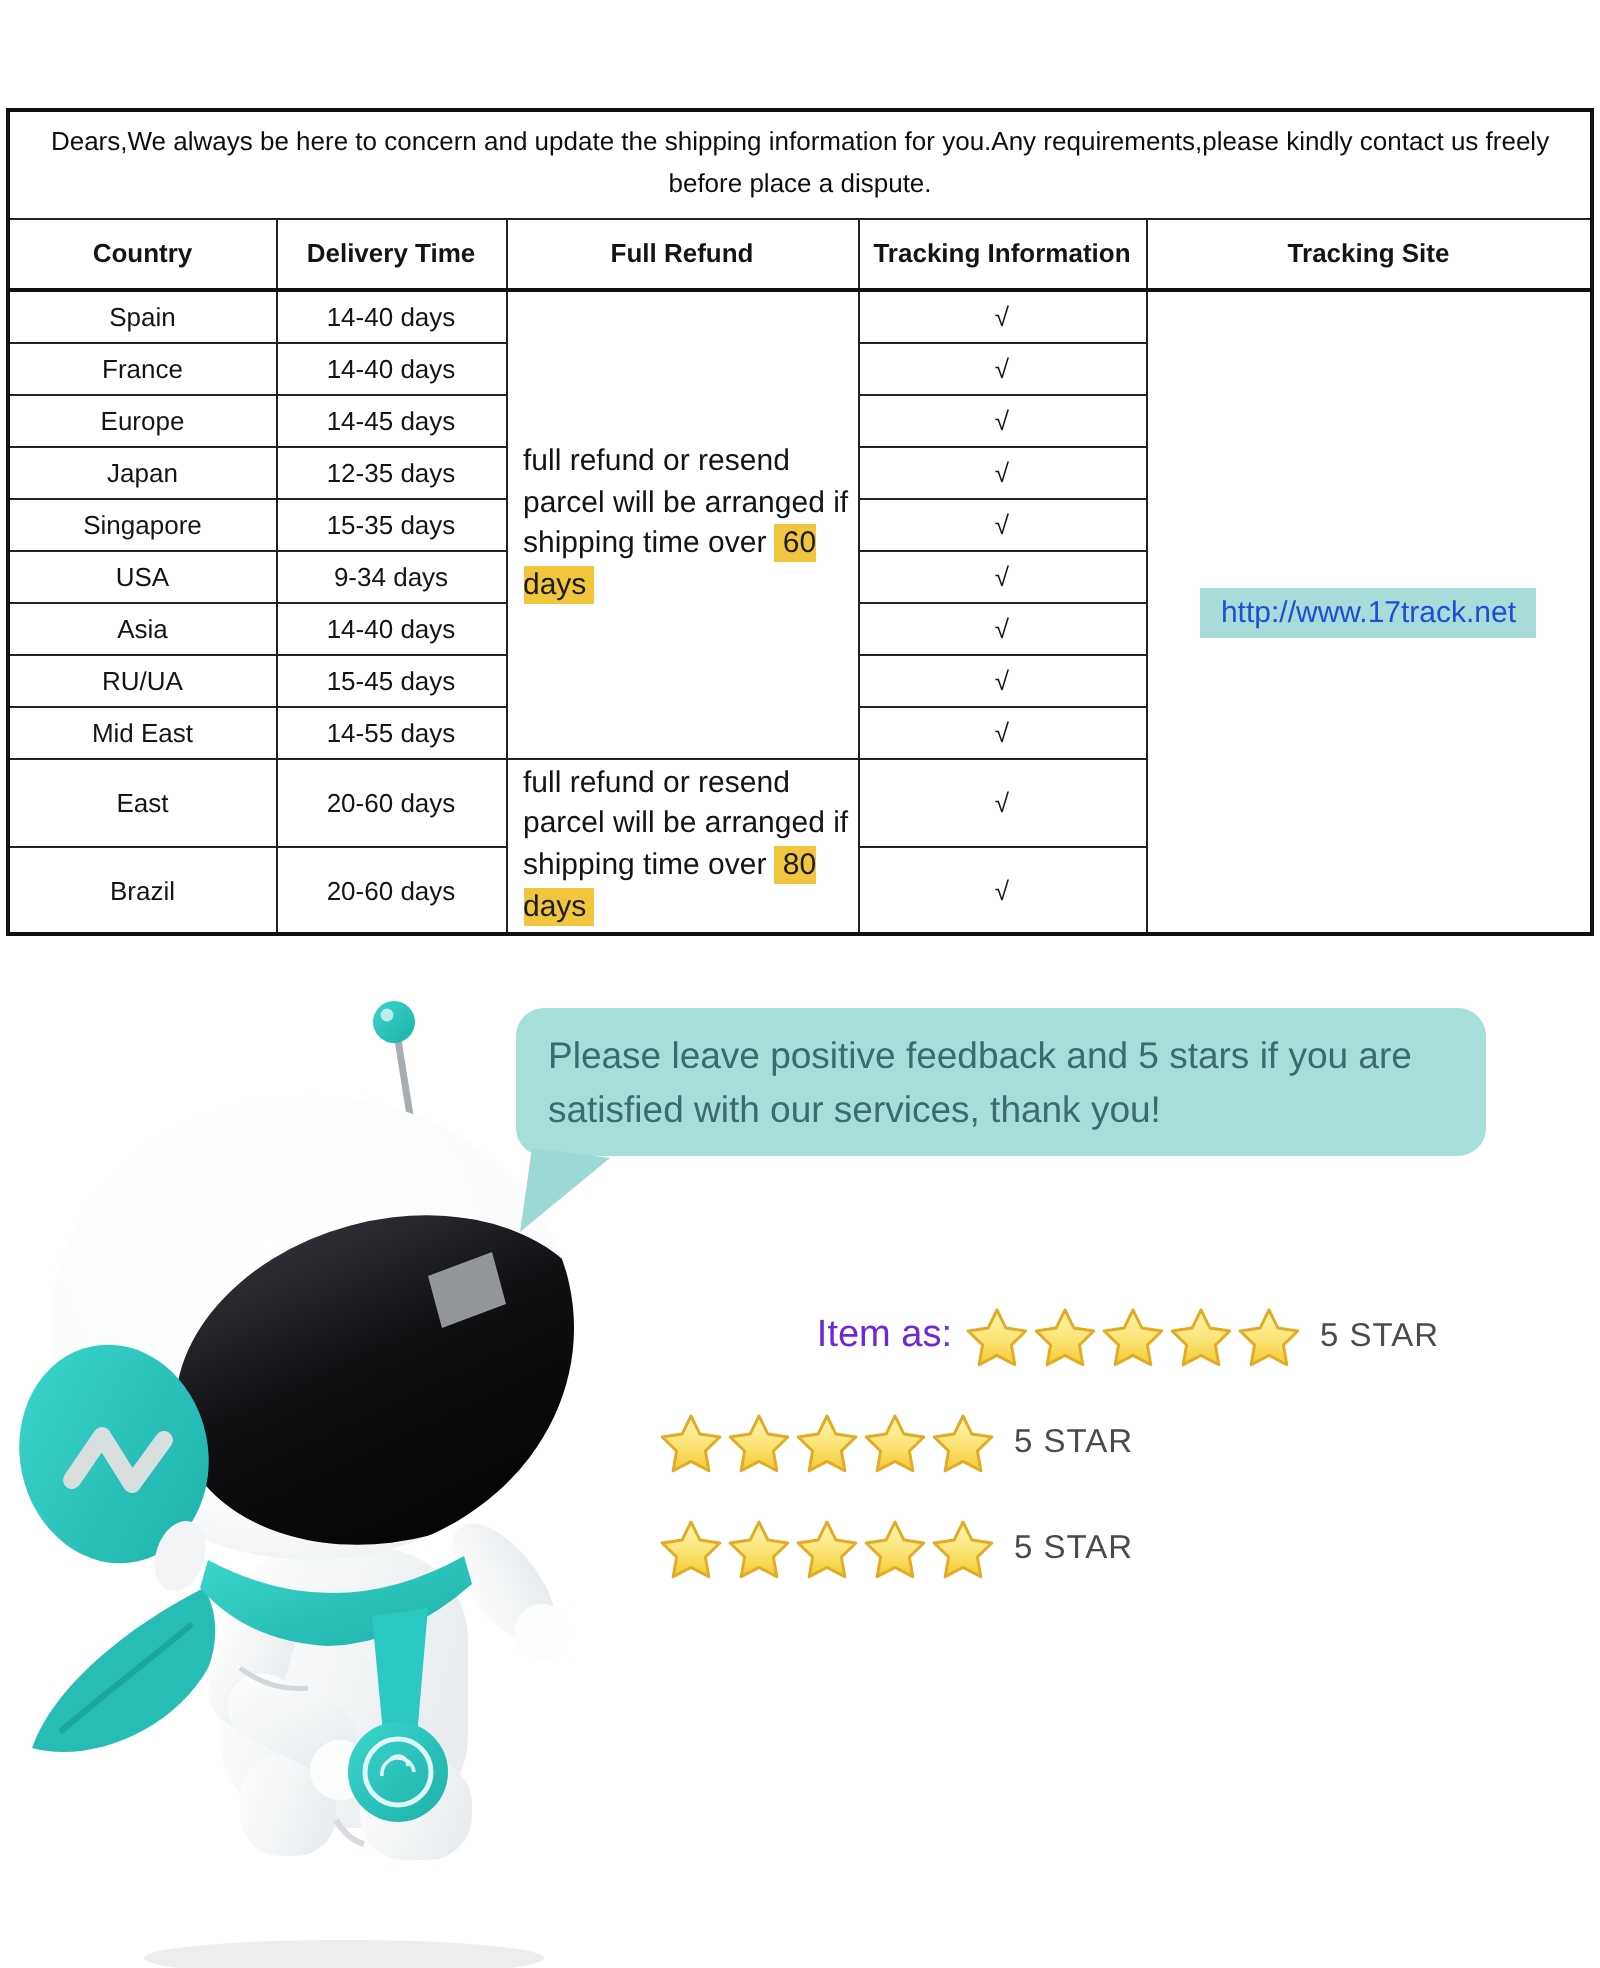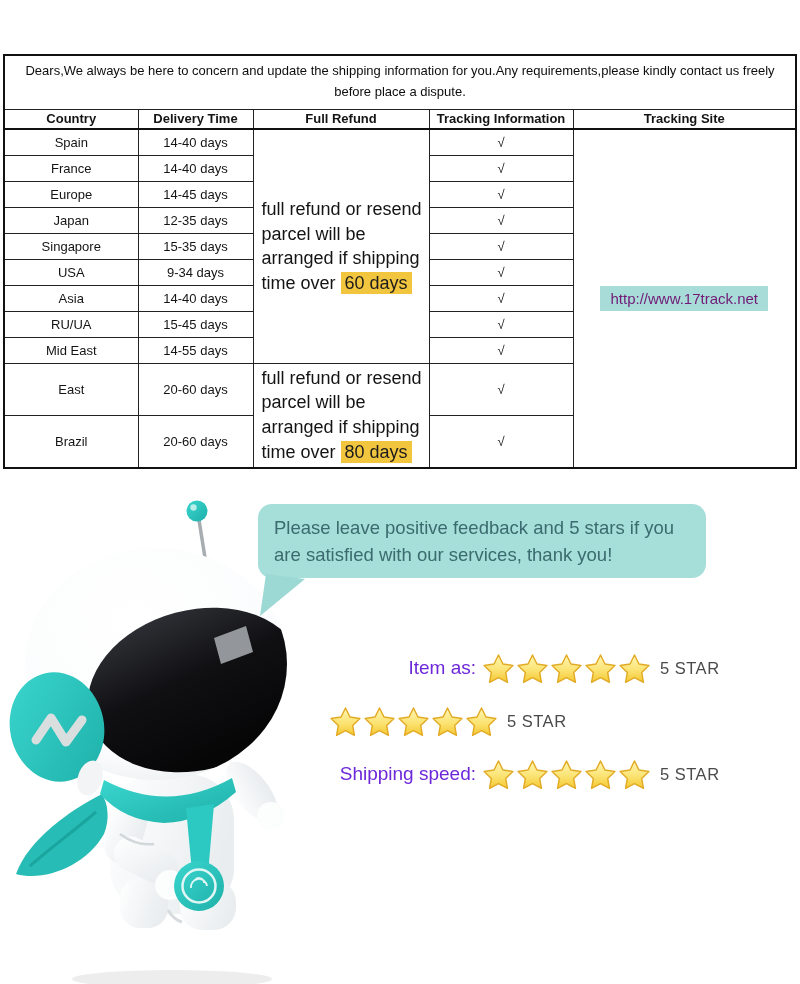--- a/index.html
+++ b/index.html
@@ -25,45 +25,45 @@
   table.shipping col.c2{width:115px}
   table.shipping col.c3{width:176px}
   table.shipping col.c4{width:144px}
   table.shipping col.c5{width:223px}
   td.notice{
     border-bottom:2px solid #111;
     font-size:14px;line-height:1.6;padding:5px 10px 6px 10px;color:#0d0d0d;
   }
   table.shipping th{
     border:1px solid #222;border-bottom:2px solid #111;
-    height:20px;font-size:13px;font-weight:bold;text-align:center;
+    height:36px;font-size:13px;font-weight:bold;text-align:center;
     white-space:nowrap;overflow:hidden;
   }
   table.shipping td{
     border:1px solid #222;height:26px;font-size:13px;text-align:center;
     vertical-align:middle;
   }
   table.shipping td.refund{
-    text-align:left;padding:2px 4px 2px 8px;font-size:18px;line-height:1.38;
+    text-align:left;padding:2px 4px 2px 8px;font-size:15px;line-height:1.38;
   }
   .hl{background:var(--hl-yellow);padding:1px 4px;color:#1c1c1c;}
   .site{
-    display:inline-block;background:var(--site-bg);color:#701a75;
+    display:inline-block;background:var(--site-bg);color:#1d4ed8;
     font-size:15px;padding:4px 10px;cursor:pointer;
   }
 
   
   .bottom{position:absolute;left:0;top:470px;width:800px;height:514px;}
   .robot{position:absolute;left:0;top:0;width:300px;height:510px;}
 
   .bubble{
     position:absolute;background:var(--bubble-bg);color:var(--bubble-text);
     border-radius:14px;font-size:18.5px;
   }
-  .bubble.top{left:258px;top:22px;width:448px;padding:10px 12px 10px 16px;line-height:27px;}
+  .bubble.top{left:258px;top:22px;width:485px;padding:10px 12px 10px 16px;line-height:27px;}
   .bubble.bottom-b{left:262px;top:368px;width:481px;padding:8px 14px 8px 34px;line-height:30px;}
   .tail{position:absolute;left:260px;top:92px;width:45px;height:42px;}
 
   .rating-row{
     position:absolute;left:330px;width:440px;height:36px;
     display:flex;align-items:center;
   }
   .rating-row.r0{top:168px}
   .rating-row.r1{top:221px}
   .rating-row.r2{top:274px}
@@ -279,21 +279,20 @@
           <svg viewBox="0 0 34 34" class="star">
             <use href="#star"></use>
           </svg>
           <svg viewBox="0 0 34 34" class="star">
             <use href="#star"></use>
           </svg>
         </span>
       <span class="rating-value">5 STAR</span>
     </div>
     <div class="rating-row r2">
-      <span class="rating-label">Shipping speed:</span>
       <span class="stars">
           <svg viewBox="0 0 34 34" class="star">
             <use href="#star"></use>
           </svg>
           <svg viewBox="0 0 34 34" class="star">
             <use href="#star"></use>
           </svg>
           <svg viewBox="0 0 34 34" class="star">
             <use href="#star"></use>
           </svg>

